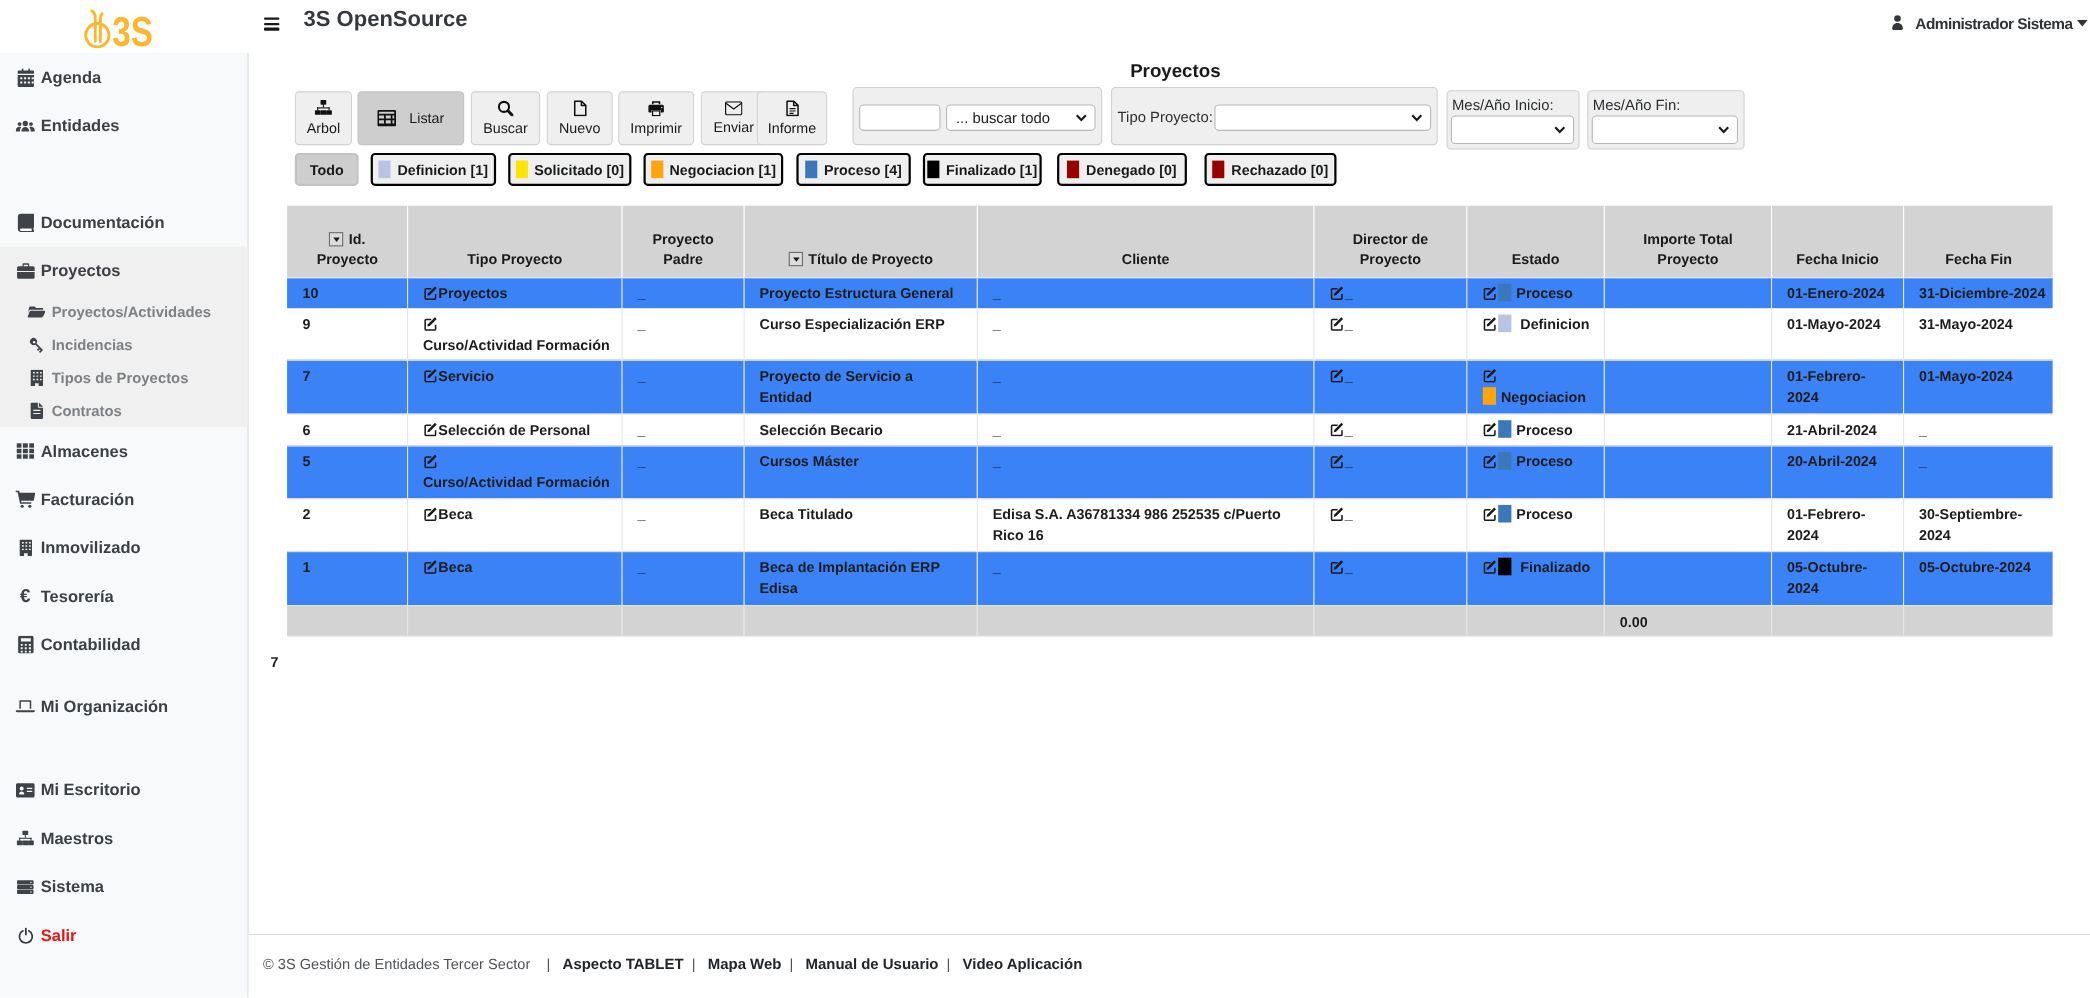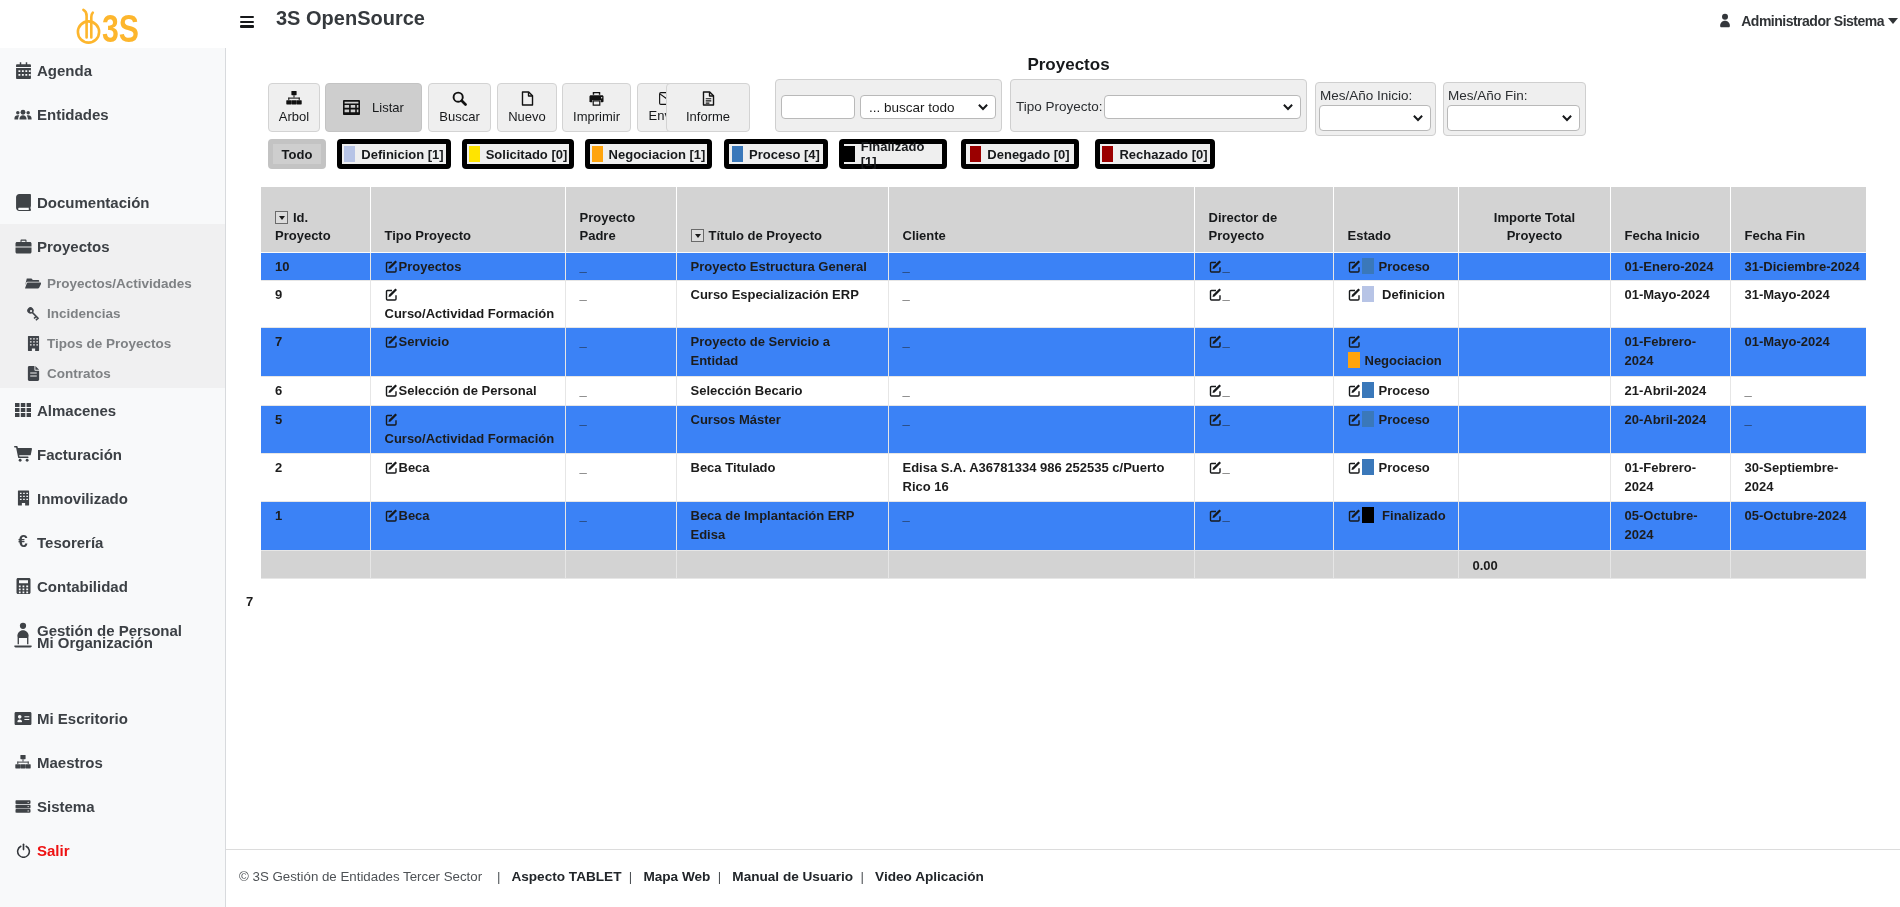--- a/index.html
+++ b/index.html
@@ -29,27 +29,27 @@
 .tbtn svg { display:block; }
 #btnListar { flex-direction:row; gap:12px; background:#cecece; border-color:#c3c3c3; }
 
 
 .grp { position:absolute; background:#efefef; border:1px solid #cfcfcf; border-radius:4px; }
 .selbox { position:absolute; background:#fff; border:1px solid #b9b9b9; border-radius:4px; font-size:13.5px; color:#1a1a1a; display:flex; align-items:center; padding:0 8px; }
 .selbox .chev { position:absolute; right:6px; top:50%; margin-top:-6px; }
 .glabel { position:absolute; font-size:13.5px; color:#2b2e31; white-space:nowrap; }
 
 
-.fbtn { position:absolute; top:139px; height:30px; background:#efefef; border:5px solid #000000; border-radius:4px; display:flex; align-items:center; justify-content:center; font-size:13px; font-weight:bold; color:#17191b; }
+.fbtn { position:absolute; top:139px; height:30px; background:#efefef; border:2px solid #000000; border-radius:4px; display:flex; align-items:center; justify-content:center; font-size:13px; font-weight:bold; color:#17191b; }
 .fbtn .sw { width:11px; height:16px; margin-right:6px; }
 #fTodo { background:#cecece; border-color:#c3c3c3; }
 
 
 #tbl { position:absolute; left:261px; top:187px; width:1605px; border-collapse:collapse; table-layout:fixed; font-size:13px; }
-#tbl th { background:#d3d3d3; font-weight:bold; color:#17191b; text-align:left; vertical-align:bottom; padding:6px 13px 7px 14px; border-left:1px solid #fff; border-bottom:1px solid #fbfbfb; line-height:18px; }
+#tbl th { background:#d3d3d3; font-weight:bold; color:#17191b; text-align:center; vertical-align:bottom; padding:6px 13px 7px 14px; border-left:1px solid #fff; border-bottom:1px solid #fbfbfb; line-height:18px; }
 #tbl th:first-child { border-left:none; }
 #tbl td { vertical-align:top; padding:4px 5px 3px 14px; border:1px solid #e6e6e6; font-weight:bold; line-height:19px; color:#1c1c1c; }
 #tbl td:first-child { border-left:none; }
 #tbl td:last-child { border-right:none; }
 #tbl tr.odd td { background:#3b82f6; }
 #tbl tr.frow td { background:#d3d3d3; border-left:1px solid #fff; border-top:1px solid #fbfbfb; height:26px; padding-top:5px; }
 #tbl tr.frow td:first-child { border-left:none; }
 .sorticon { display:inline-block; width:13px; height:13px; background:#dcdcdc; border:1px solid #6a6a6a; vertical-align:-2px; margin-right:5px; position:relative; }
 .sorticon:after { content:""; position:absolute; left:3px; top:4.5px; border-left:3px solid transparent; border-right:3px solid transparent; border-top:4px solid #1a1a1a; }
 .sq { display:inline-block; width:12px; height:16px; vertical-align:-3px; margin-right:5px; }
@@ -143,26 +143,20 @@
         <svg width="13" height="16" viewBox="0 0 448 512" fill="#3f4347">
           <path fill-rule="evenodd" d="M48 0h352c9 0 16 7 16 16v480c0 9-7 16-16 16H280v-88h-112v88H48c-9 0-16-7-16-16V16c0-9 7-16 16-16zm54 76v44h56V76zm110 0v44h56V76zm110 0v44h56V76zM102 180v44h56v-44zm110 0v44h56v-44zm110 0v44h56v-44zM102 284v44h56v-44zm110 0v44h56v-44zm110 0v44h56v-44z"></path>
         </svg>
       </span>Inmovilizado</div>
   <div class="mi" style="top:472px"><span class="ic" style="font-size:17px;font-weight:bold;color:#3f4347">€</span>Tesorería</div>
   <div class="mi" style="top:516px"><span class="ic">
         <svg width="15" height="16" viewBox="0 0 448 512" fill="#3f4347">
           <path fill-rule="evenodd" d="M48 0h352c27 0 48 21 48 48v416c0 27-21 48-48 48H48c-27 0-48-21-48-48V48C0 21 21 0 48 0zm32 72v96h288V72zm-4 168v52h56v-52zm118 0v52h56v-52zm118 0v52h60v-52zM76 336v52h56v-52zm118 0v52h56v-52zm118 0v52h60v-52zM76 432v52h56v-52zm118 0v52h56v-52zm118 0v52h60v-52z"></path>
         </svg>
       </span>Contabilidad</div>
-  <div class="mi" style="top:560px"><span class="ic">
-        <svg width="14" height="16" viewBox="0 0 448 512" fill="#3f4347">
-          <circle cx="224" cy="120" r="100"></circle>
-          <path d="M224 266c100 0 180 80 180 180 0 36-30 66-66 66H110c-36 0-66-30-66-66 0-100 80-180 180-180z"></path>
-        </svg>
-      </span>Gestión de Personal</div>
   <div class="mi" style="top:572px"><span class="ic">
         <svg width="18" height="16" viewBox="0 0 640 512" fill="#3f4347">
           <path d="M160 64h320c18 0 32 14 32 32v240h-48V112H176v224h-48V96c0-18 14-32 32-32z"></path>
           <path d="M24 384h592c9 0 16 7 16 16 0 27-21 48-48 48H56c-27 0-48-21-48-48 0-9 7-16 16-16z"></path>
         </svg>
       </span>Mi Organización</div>
   <div class="mi" style="top:648px"><span class="ic">
         <svg width="18" height="15" viewBox="0 0 576 512" fill="#3f4347">
           <path fill-rule="evenodd" d="M48 32h480c27 0 48 21 48 48v352c0 27-21 48-48 48H48c-27 0-48-21-48-48V80c0-27 21-48 48-48zm128 106a62 62 0 1 0 0 124 62 62 0 0 0 0-124zm0 156c-44 0-80 33-80 74 0 9 8 16 18 16h124c10 0 18-7 18-16 0-41-36-74-80-74zm160-118v36h168v-36zm0 96v36h168v-36z"></path>
         </svg>
@@ -237,21 +231,21 @@
     </svg>Nuevo</div>
 <div class="tbtn" style="left:562px;width:69px"><svg width="15" height="15" viewBox="0 0 512 512" fill="#111">
       <path d="M128 32h256v96h-48V80H176v48h-48z"></path>
       <path d="M64 144h384c26 0 48 22 48 48v160c0 18-14 32-32 32h-64v-80H112v80H48c-18 0-32-14-32-32V192c0-26 22-48 48-48zm368 60a24 24 0 1 0 0 48 24 24 0 0 0 0-48z"></path>
       <path d="M144 336h224v144H144z" fill="none" stroke="#111" stroke-width="40"></path>
     </svg>Imprimir</div>
 <div class="tbtn" style="left:637px;width:60px"><svg width="16" height="13" viewBox="0 0 512 416" fill="none" stroke="#111" stroke-width="36">
       <rect x="20" y="20" width="472" height="376" rx="40"></rect>
       <path d="M30 60l226 164L482 60"></path>
     </svg>Enviar</div>
-<div class="tbtn" style="left:666px;width:84px"><svg width="13" height="15" viewBox="0 0 14 16" fill="none" stroke="#111">
+<div class="tbtn" style="left:688px;width:64px"><svg width="13" height="15" viewBox="0 0 14 16" fill="none" stroke="#111">
       <path d="M1.6 1h6.7L12.4 5.1V15H1.6z" stroke-width="1.5" stroke-linejoin="round"></path>
       <path d="M8.1 1.2v4.1h4.1" stroke-width="1.5" stroke-linejoin="round"></path>
       <path d="M4 8.2h6M4 10.6h6M4 13h4" stroke-width="1.2"></path>
     </svg>Informe</div>
 <div class="grp" style="left:775px;top:79px;width:227px;height:53px"></div>
 <div class="abs" style="left:781px;top:95px;width:74px;height:24px;background:#fff;border:1px solid #b9b9b9;border-radius:4px"></div>
 <div class="selbox" style="left:860px;top:95px;width:136px;height:24px">... buscar todo<span class="chev"><svg width="12" height="12" viewBox="0 0 16 16">
         <path d="M2.5 5l5.5 5.7L13.5 5" fill="none" stroke="#17191b" stroke-width="2.6"></path>
       </svg></span></div>
 <div class="grp" style="left:1010px;top:79px;width:297px;height:53px"></div>

